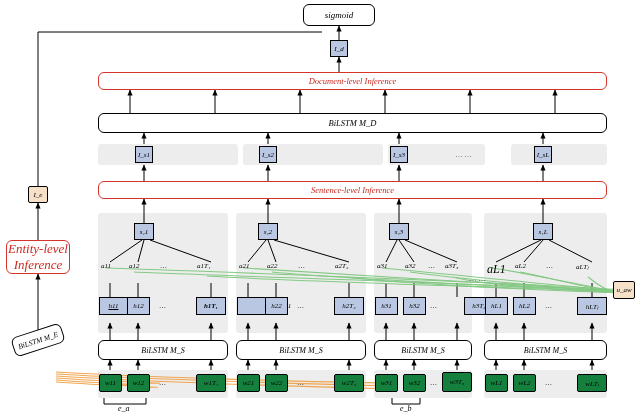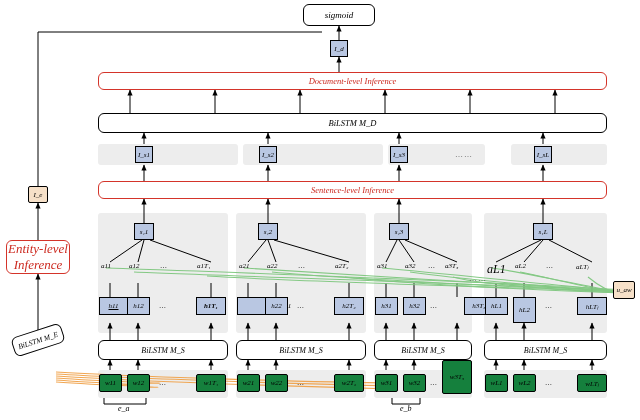--- a/index.html
+++ b/index.html
@@ -273,21 +273,21 @@
     <span>h32</span>
     </div>
   <div class="lbl dots" style="left:430px;top:302px;font-size:7px;">…</div>
   <div class="node box-blue" style="left:464px;top:297px;width:30px;height:18px;font-family:Liberation Serif, serif;">
     <span>h3T₃</span>
     </div>
 
   <div class="node box-blue" style="left:485px;top:297px;width:23px;height:18px;">
     <span>hL1</span>
     </div>
-  <div class="node box-blue" style="left:513px;top:297px;width:23px;height:26px;">
+  <div class="node box-blue" style="left:513px;top:297px;width:23px;height:18px;">
     <span>hL2</span>
     </div>
   <div class="lbl dots" style="left:545px;top:302px;font-size:7px;">…</div>
   <div class="node box-blue" style="left:577px;top:297px;width:30px;height:18px;">
     <span>hLTₗ</span>
     </div>
 
   <div class="node box-white" style="left:98px;top:340px;width:130px;height:20px;font-size:8px;">
     <span>BiLSTM M_S</span>
     </div>
@@ -323,21 +323,21 @@
     <span>w2T₂</span>
     </div>
 
   <div class="node box-plain" style="left:375px;top:374px;width:23px;height:18px;">
     <span>w31</span>
     </div>
   <div class="node box-plain" style="left:403px;top:374px;width:23px;height:18px;">
     <span>w32</span>
     </div>
   <div class="lbl dots" style="left:430px;top:379px;font-size:7px;">…</div>
-  <div class="node box-plain" style="left:442px;top:360px;width:30px;height:34px;">
+  <div class="node box-plain" style="left:442px;top:372px;width:30px;height:20px;">
     <span>w3T₃</span>
     </div>
 
   <div class="node box-plain" style="left:485px;top:374px;width:23px;height:18px;">
     <span>wL1</span>
     </div>
   <div class="node box-plain" style="left:513px;top:374px;width:23px;height:18px;">
     <span>wL2</span>
     </div>
   <div class="lbl dots" style="left:545px;top:379px;font-size:7px;">…</div>

